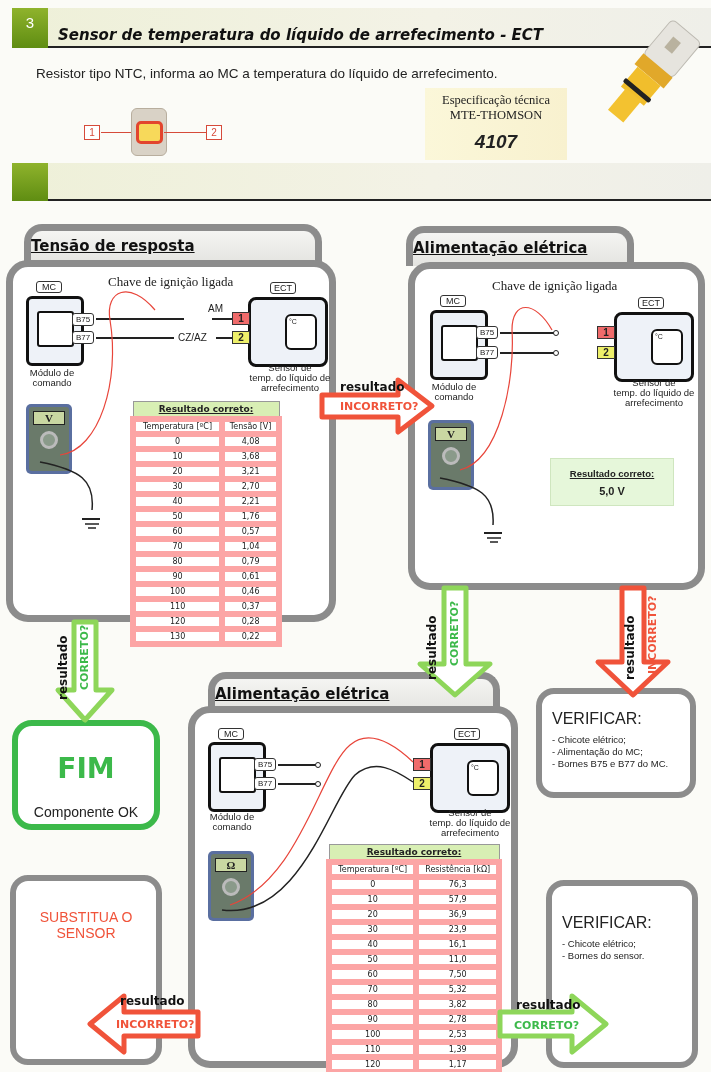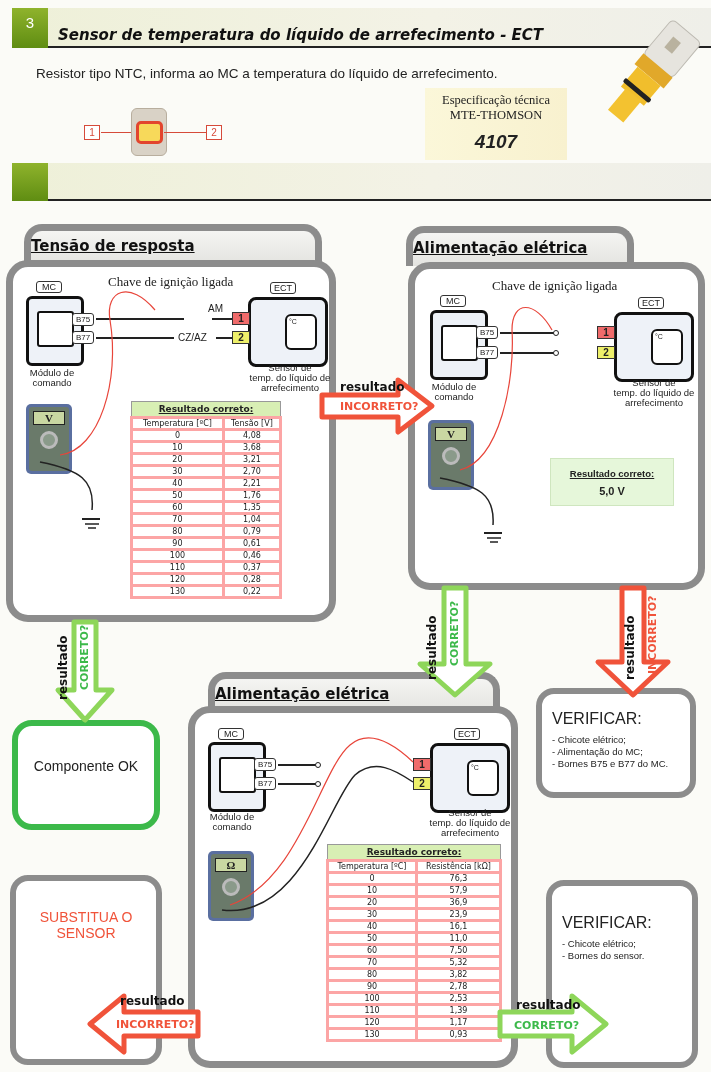--- a/index.html
+++ b/index.html
@@ -24,21 +24,21 @@
   .ect .therm { position: absolute; right: 8px; top: 14px; width: 32px; height: 36px; border: 2px solid #111; border-radius: 6px; background: #fff; font-size: 7px; padding: 2px; }
   .epin { position: absolute; width: 18px; height: 13px; border: 1px solid #333; font-size: 10px; font-weight: bold; text-align: center; line-height: 11px; }
   .epin.p1 { background: #f06b6b; color: #222; }
   .epin.p2 { background: #eef06a; color: #222; }
   .meter { position: absolute; width: 46px; height: 70px; background: #5a6fa0; border-radius: 5px; padding: 3px; }
   .meter .inner { width: 100%; height: 100%; background: #6a7a6a; border-radius: 3px; position: relative; }
   .meter .screen { position: absolute; left: 4px; top: 4px; right: 4px; height: 14px; background: #c9d7a2; border: 1px solid #222; font-family: "Liberation Serif", serif; font-weight: bold; font-size: 11px; text-align: center; line-height: 12px; }
   .meter .dial { position: absolute; left: 11px; top: 24px; width: 18px; height: 18px; border-radius: 50%; border: 3px solid #bbb; background: #8a9a8a; }
   table.res { position: absolute; border-collapse: collapse; font-family: "DejaVu Sans", sans-serif; font-size: 8px; background: #fff; }
   table.res th.cap { background: #d8efb4; font-weight: bold; text-decoration: underline; font-size: 9px; padding: 2px; border: 1px solid #999; }
-  table.res td, table.res th.col { border: 3px solid #fca5a5; text-align: center; padding: 0; height: 11.5px; font-weight: normal; }
+  table.res td, table.res th.col { border: 6px solid #fca5a5; text-align: center; padding: 0; height: 11.5px; font-weight: normal; }
   .resbox { position: absolute; left: 550px; top: 458px; width: 124px; height: 48px; background: #e6f7da; border: 1px solid #cfe6bf; text-align: center; font-size: 9.5px; font-weight: bold; padding-top: 9px; }
   .resbox .u { text-decoration: underline; }
   .resbox .v { font-size: 11px; margin-top: 6px; }
   .box-green { position: absolute; border: 6px solid #3cb94a; border-radius: 20px; background: #fff; text-align: center; }
   .box-grey { position: absolute; border: 6px solid #8c8c8c; border-radius: 18px; background: #fff; }
   .ver-title { font-size: 16px; color: #222; text-align: left; }
   .ver-list { font-size: 9.5px; color: #222; line-height: 12px; }
   .arrowtxt { position: absolute; font-weight: bold; white-space: nowrap; font-family: "DejaVu Sans", sans-serif; }
   .rot { transform: rotate(-90deg); transform-origin: left top; }
   svg.over { position: absolute; left: 0; top: 0; pointer-events: none; }
@@ -144,21 +144,21 @@
       <tr>
         <td>40</td>
         <td>2,21</td>
       </tr>
       <tr>
         <td>50</td>
         <td>1,76</td>
       </tr>
       <tr>
         <td>60</td>
-        <td>1,35</td>
+        <td>0,57</td>
       </tr>
       <tr>
         <td>70</td>
         <td>1,04</td>
       </tr>
       <tr>
         <td>80</td>
         <td>0,79</td>
       </tr>
       <tr>
@@ -307,21 +307,22 @@
         <td>1,17</td>
       </tr>
       <tr>
         <td>130</td>
         <td>0,93</td>
       </tr>
     </tbody>
 </table>
 
 <div class="box-green" style="left:12px;top:720px;width:148px;height:110px;padding-top:28px;">
-  <div style="font-size:14px;color:#222;margin-top:4px;">Componente OK</div>
+  <div style="font-family:'DejaVu Sans',sans-serif;font-weight:bold;font-size:28px;color:#3cb94a;line-height:30px;">FIM</div>
+  <div style="font-size:14px;color:#222;margin-top:20px;">Componente OK</div>
 </div>
 
 <div class="box-grey" style="left:536px;top:688px;width:160px;height:110px;padding:16px 10px 0 10px;">
   <div class="ver-title">VERIFICAR:</div>
   <div class="ver-list" style="margin-top:6px;">
     <div>- Chicote elétrico;</div>
     <div>- Alimentação do MC;</div>
     <div>- Bornes B75 e B77 do MC.</div>
   </div>
 </div>

